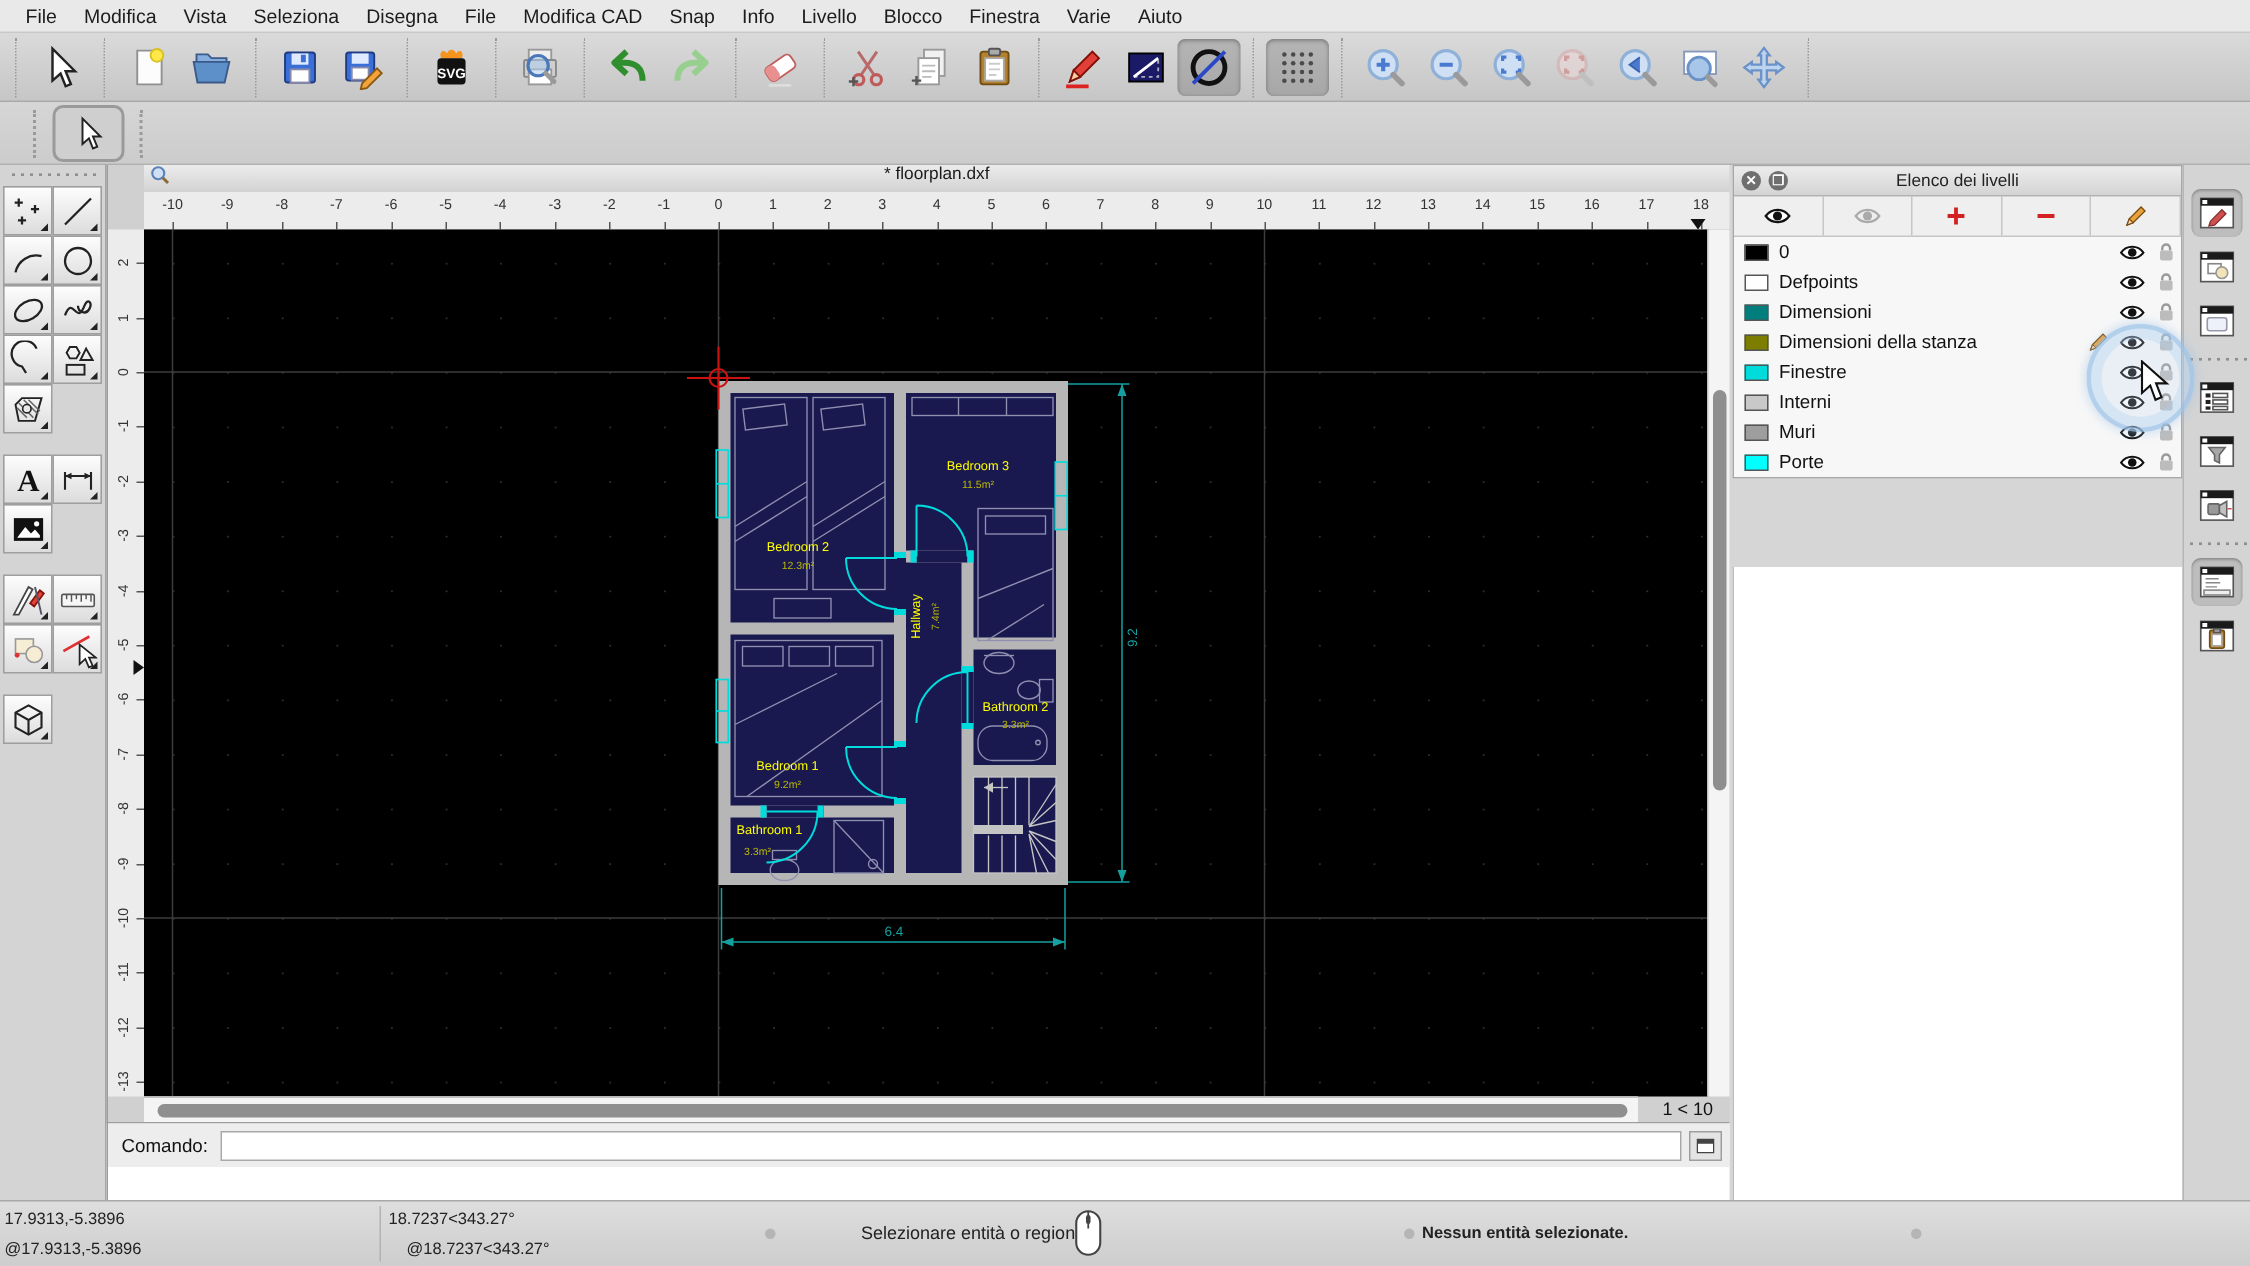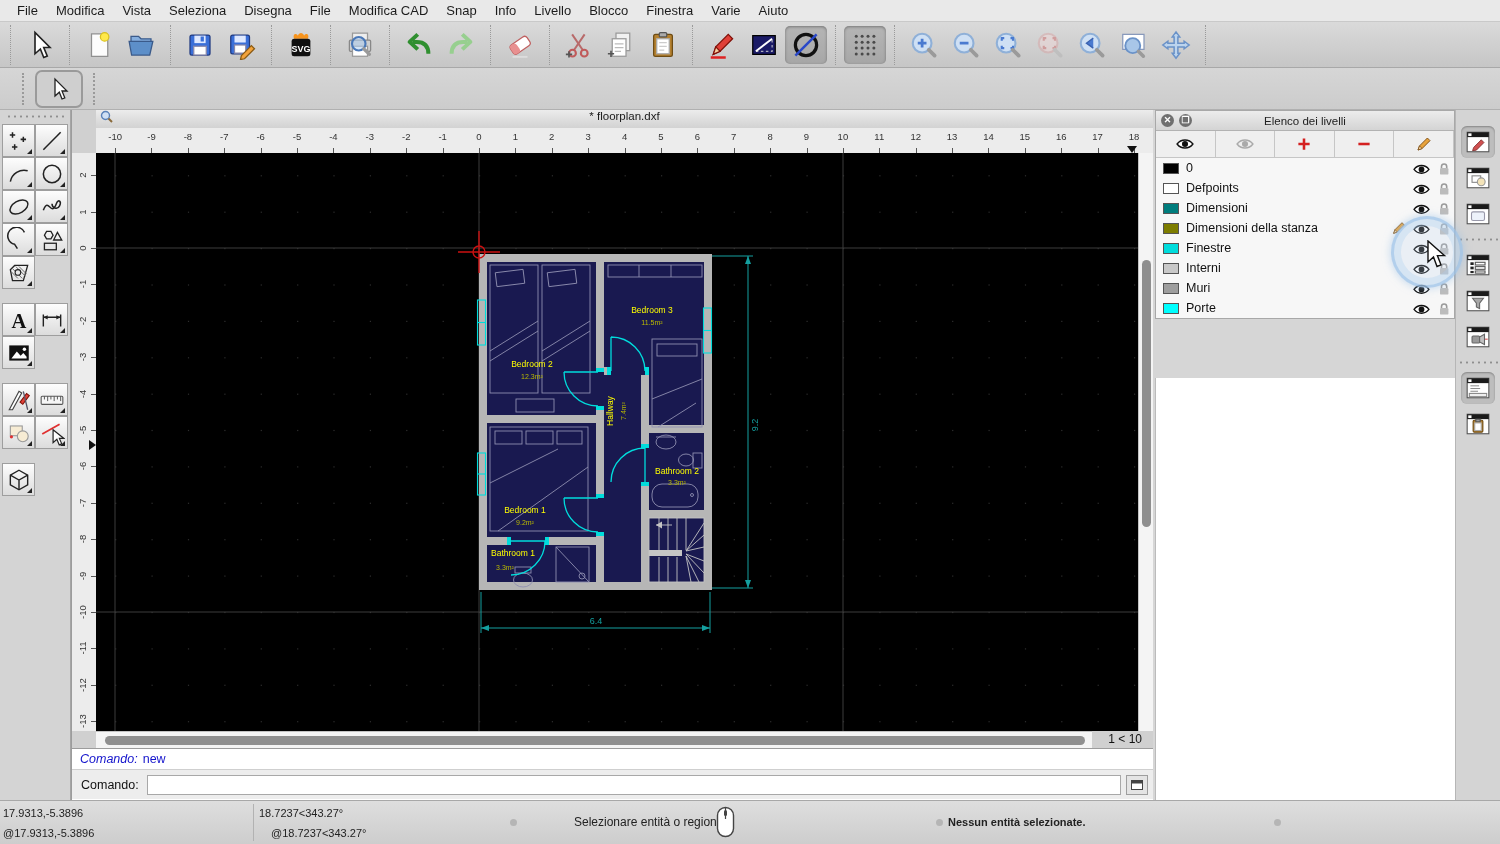--- a/index.html
+++ b/index.html
@@ -1188,23 +1188,20 @@
   <div id="vscroll">
       <div class="thumb"></div>
     </div>
   <div id="hscroll">
       <div class="thumb"></div>
     </div>
   <div id="zoom-indicator">1 &lt; 10</div>
 </div>
 
 <div id="console">
-  <div id="cmd-history">
-    <span class="lbl">Comando:</span><span>new</span>
-  </div>
   <div id="cmd-row">
     <span class="lbl">Comando:</span>
     <input id="cmd-input" type="text" value="" style="">
     <div id="cmd-detach">
       <svg width="12" height="10" viewBox="0 0 12 10">
           <rect x="0.5" y="0.5" width="11" height="9" fill="#fff" stroke="#444"></rect>
           <rect x="0.5" y="0.5" width="11" height="3" fill="#444"></rect>
         </svg>
     </div>
   </div>

